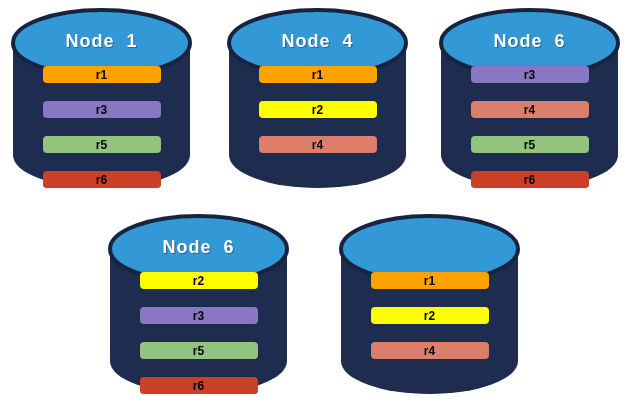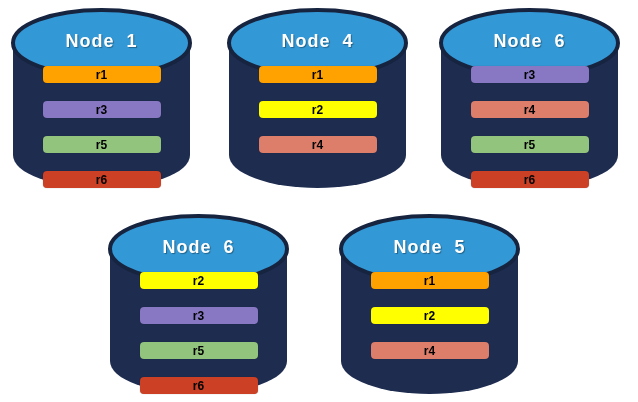--- a/index.html
+++ b/index.html
@@ -108,21 +108,20 @@
           <div class="bar" style="background: rgb(147, 196, 125);">r5</div>
           <div class="bar" style="background: rgb(204, 65, 37);">r6</div>
         </div>
   </div>
 
   <div class="node node-4">
     <svg class="cyl" width="183" height="186" viewBox="0 0 183 186">
       <path class="cyl-body" d="M3,38 V150 A88.5,33 0 0 0 180,150 V38 Z"></path>
       <ellipse class="cyl-top" cx="91.5" cy="38" rx="88.5" ry="33"></ellipse>
     </svg>
-    <div class="node-title">Node  5</div>
     <div class="bars">
           <div class="bar" style="background: rgb(255, 162, 0);">r1</div>
           <div class="bar" style="background: rgb(255, 255, 0);">r2</div>
           <div class="bar" style="background: rgb(221, 126, 107);">r4</div>
         </div>
   </div>
 </div>
 </div>
 
 </body></html>

